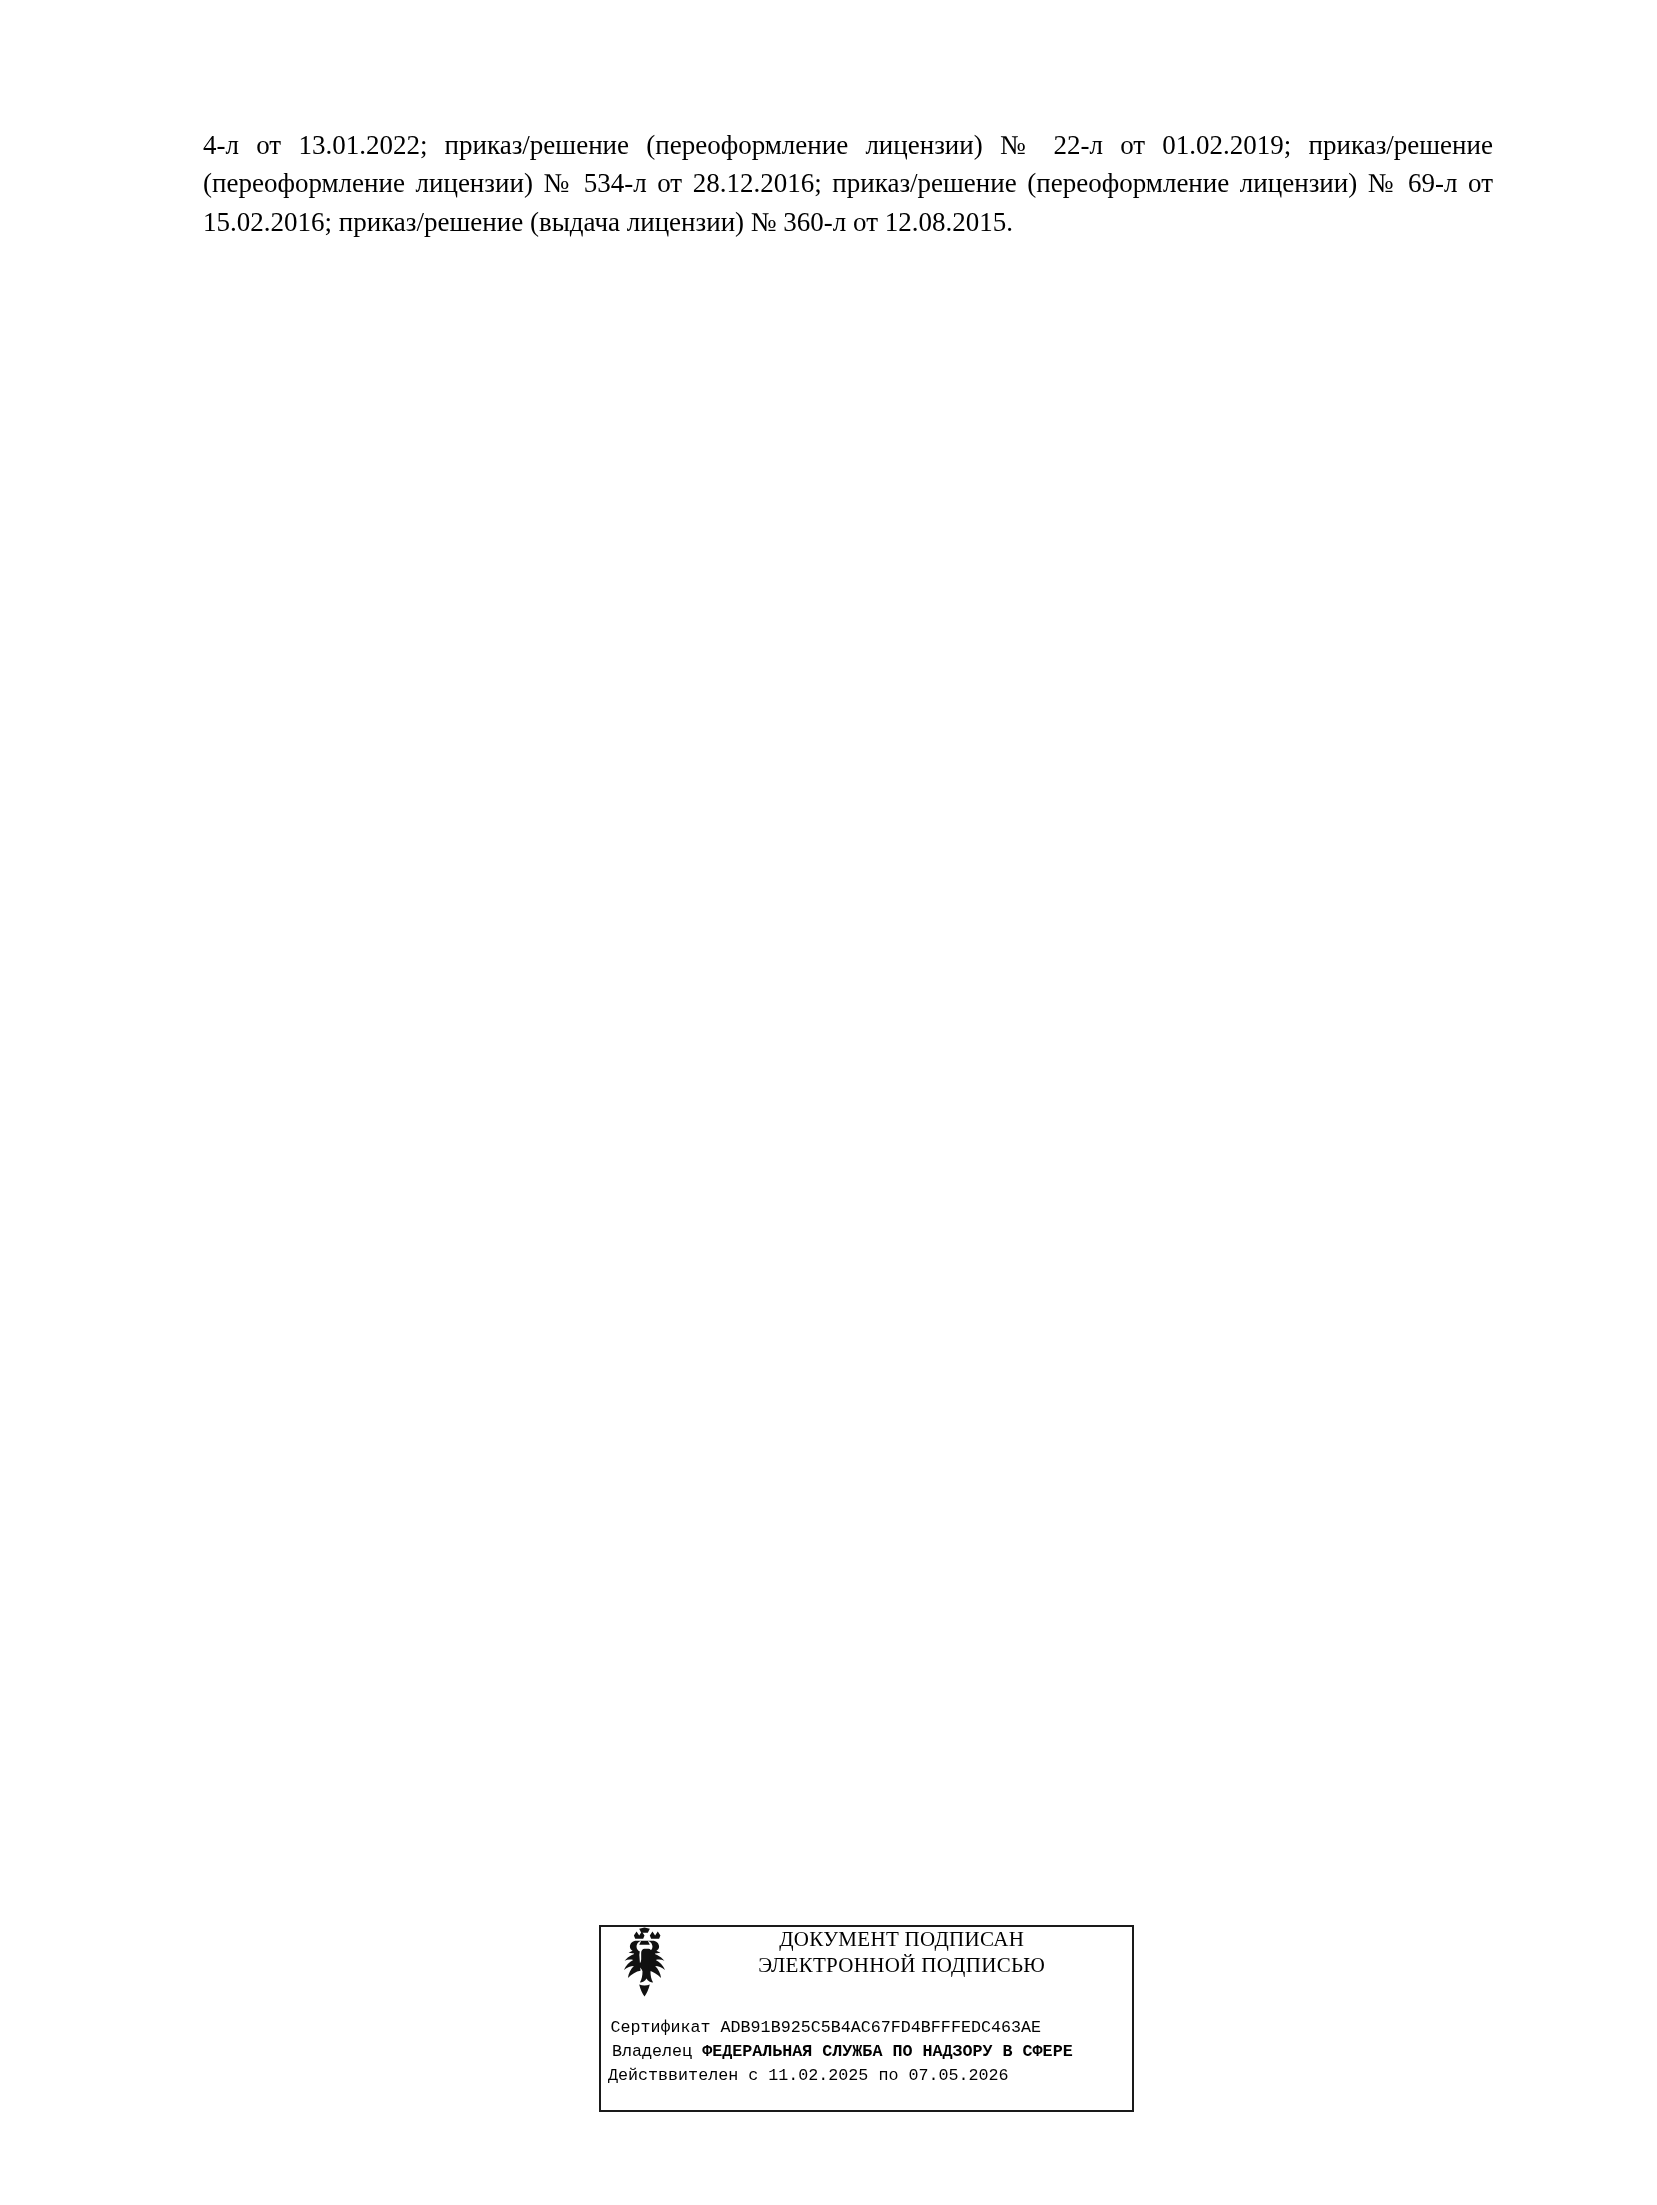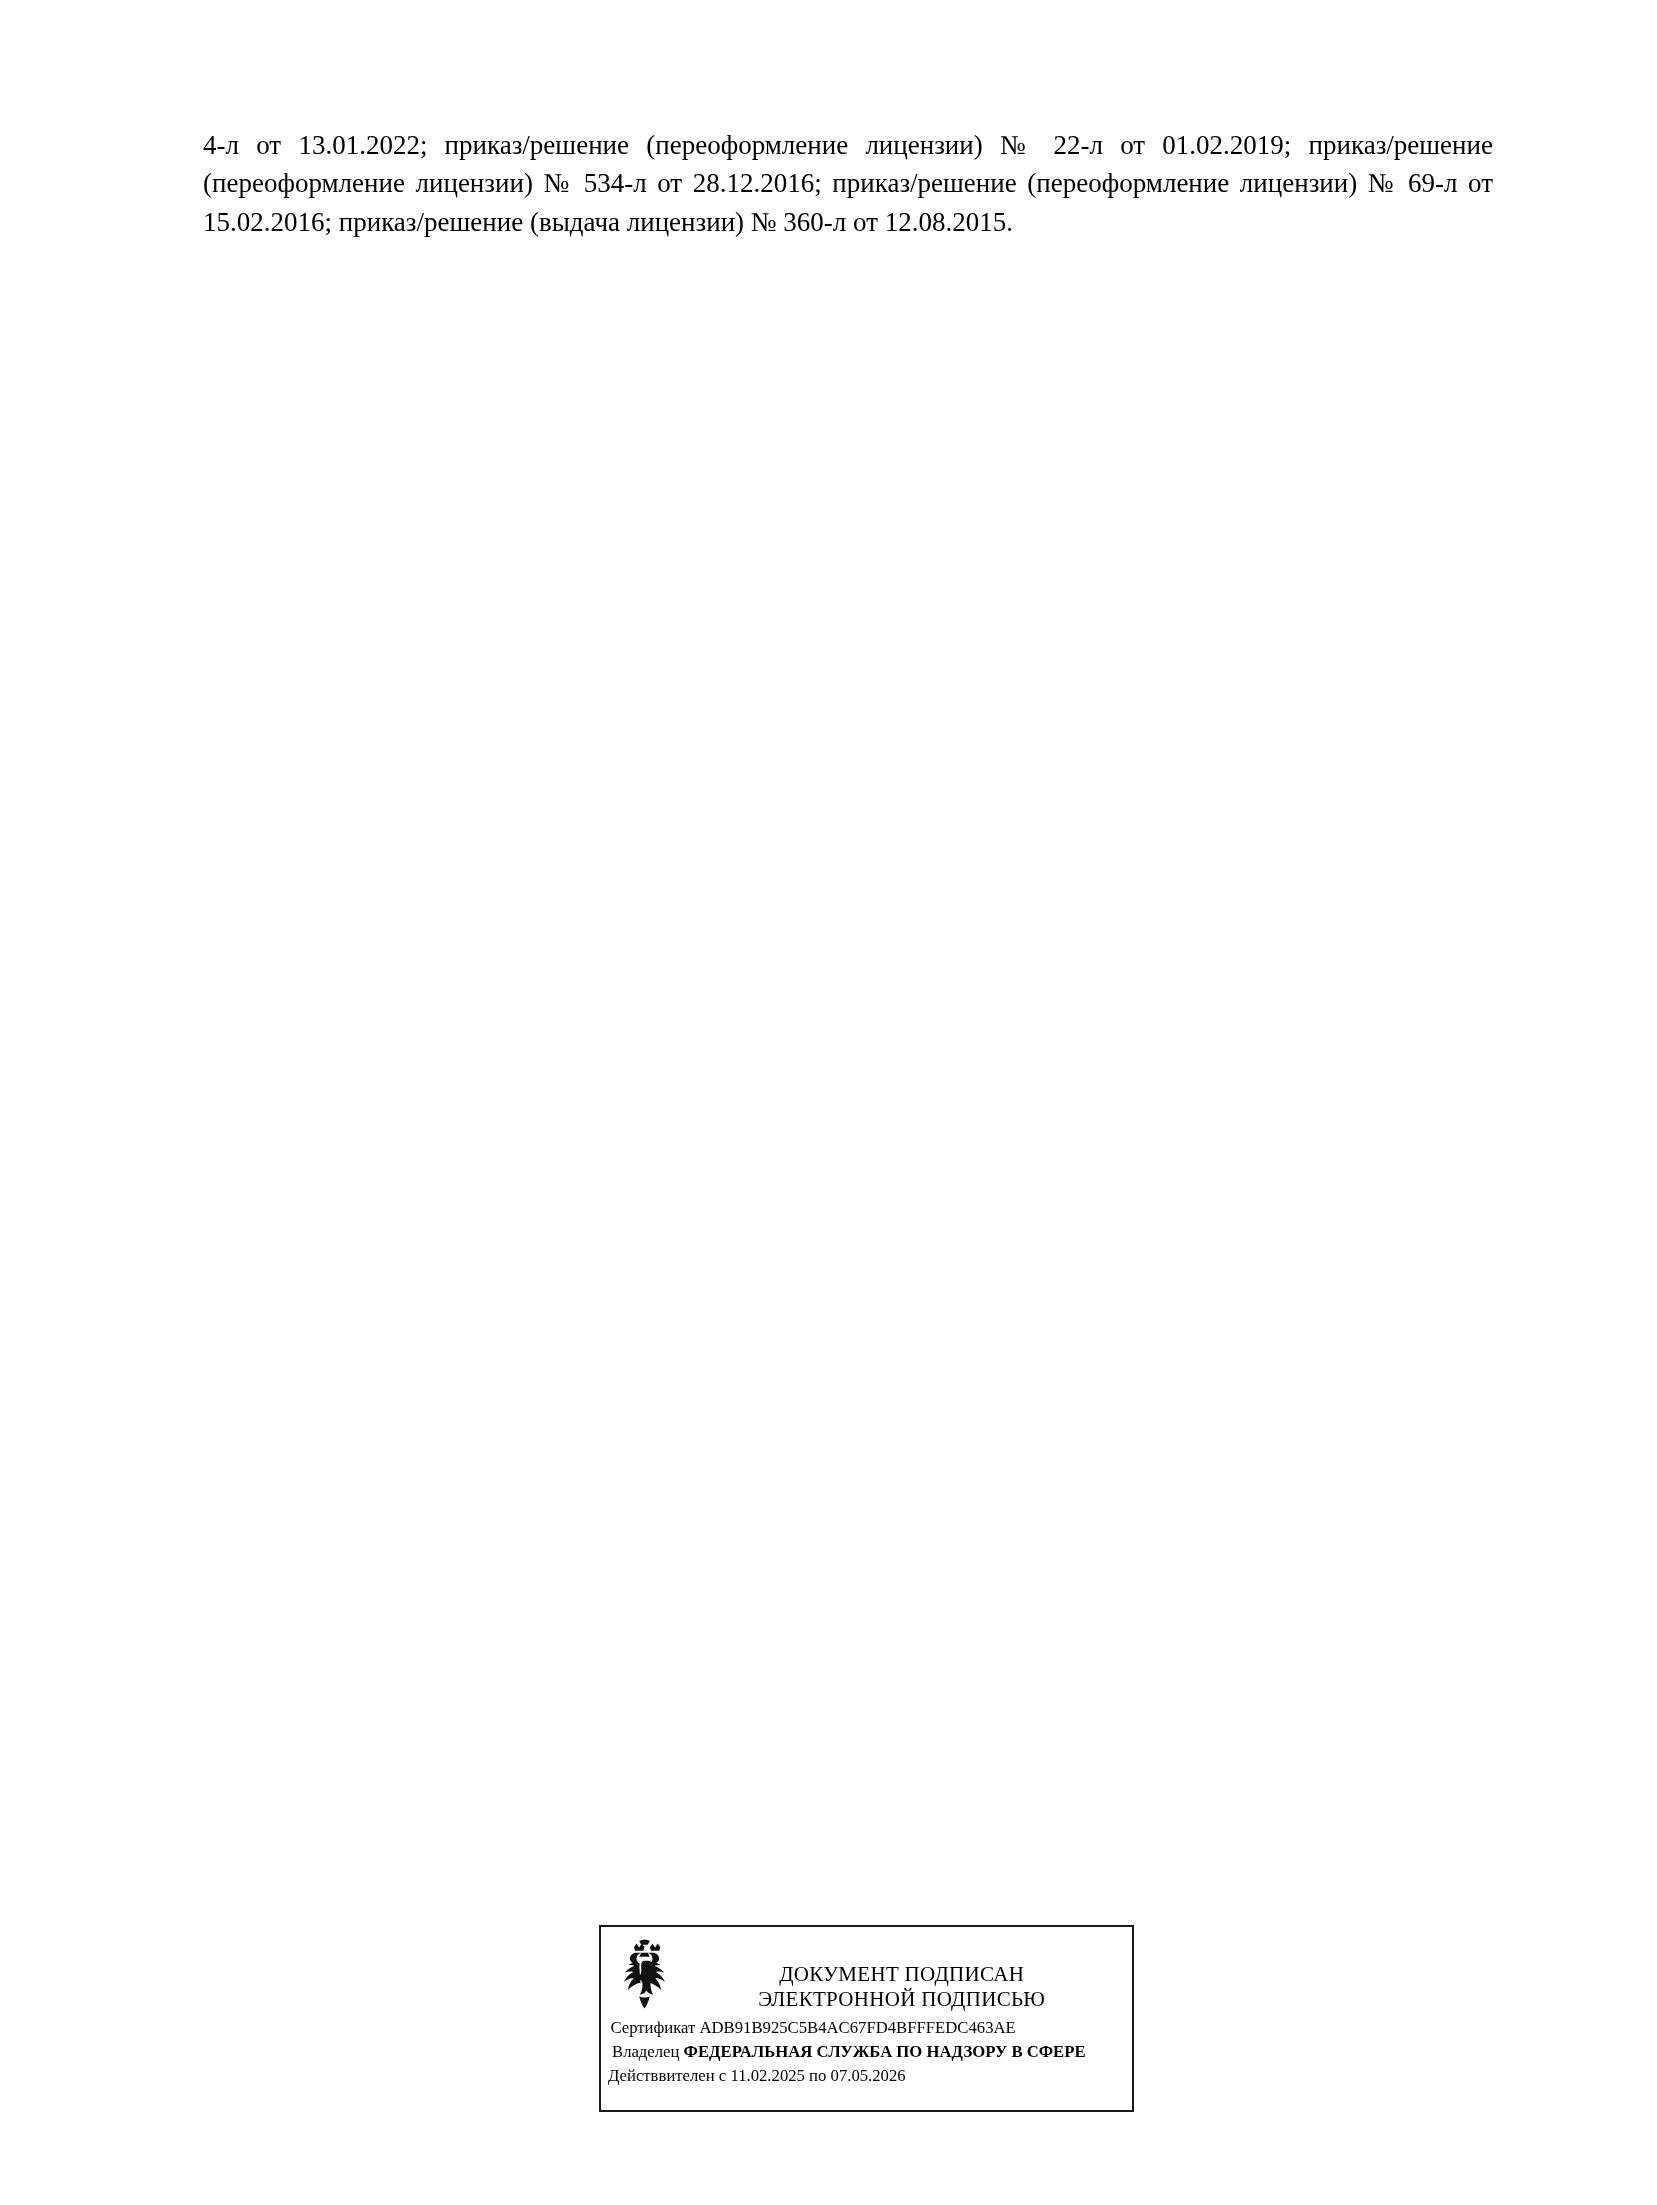--- a/index.html
+++ b/index.html
@@ -50,21 +50,21 @@
     width: 535px;
     height: 187px;
     border: 2px solid #1a1a1a;
     box-sizing: border-box;
     background: #ffffff;
     overflow: visible;
   }
 
   .stamp-top {
     display: flex;
-    align-items: flex-end;
+    align-items: flex-start;
     height: 86px;
     padding-left: 9.4px;
     box-sizing: border-box;
   }
 
   .emblem {
     width: 69px;
     height: 74px;
     flex: 0 0 69px;
     display: block;
@@ -80,21 +80,21 @@
     letter-spacing: 0.3px;
     padding-right: 12px;
   }
 
   .stamp-lines {
     padding: 2.7px 0 0 0;
     text-align: center;
   }
 
   .stamp-line {
-    font-family: Liberation Serif, serif;
+    font-family: Liberation Mono, monospace;
     font-size: 16.7px;
     line-height: 1.45;
     white-space: nowrap;
   }
 
   .stamp-line.owner {
     text-align: left;
     padding-left: 11px;
   }
   .stamp-line.cert {

